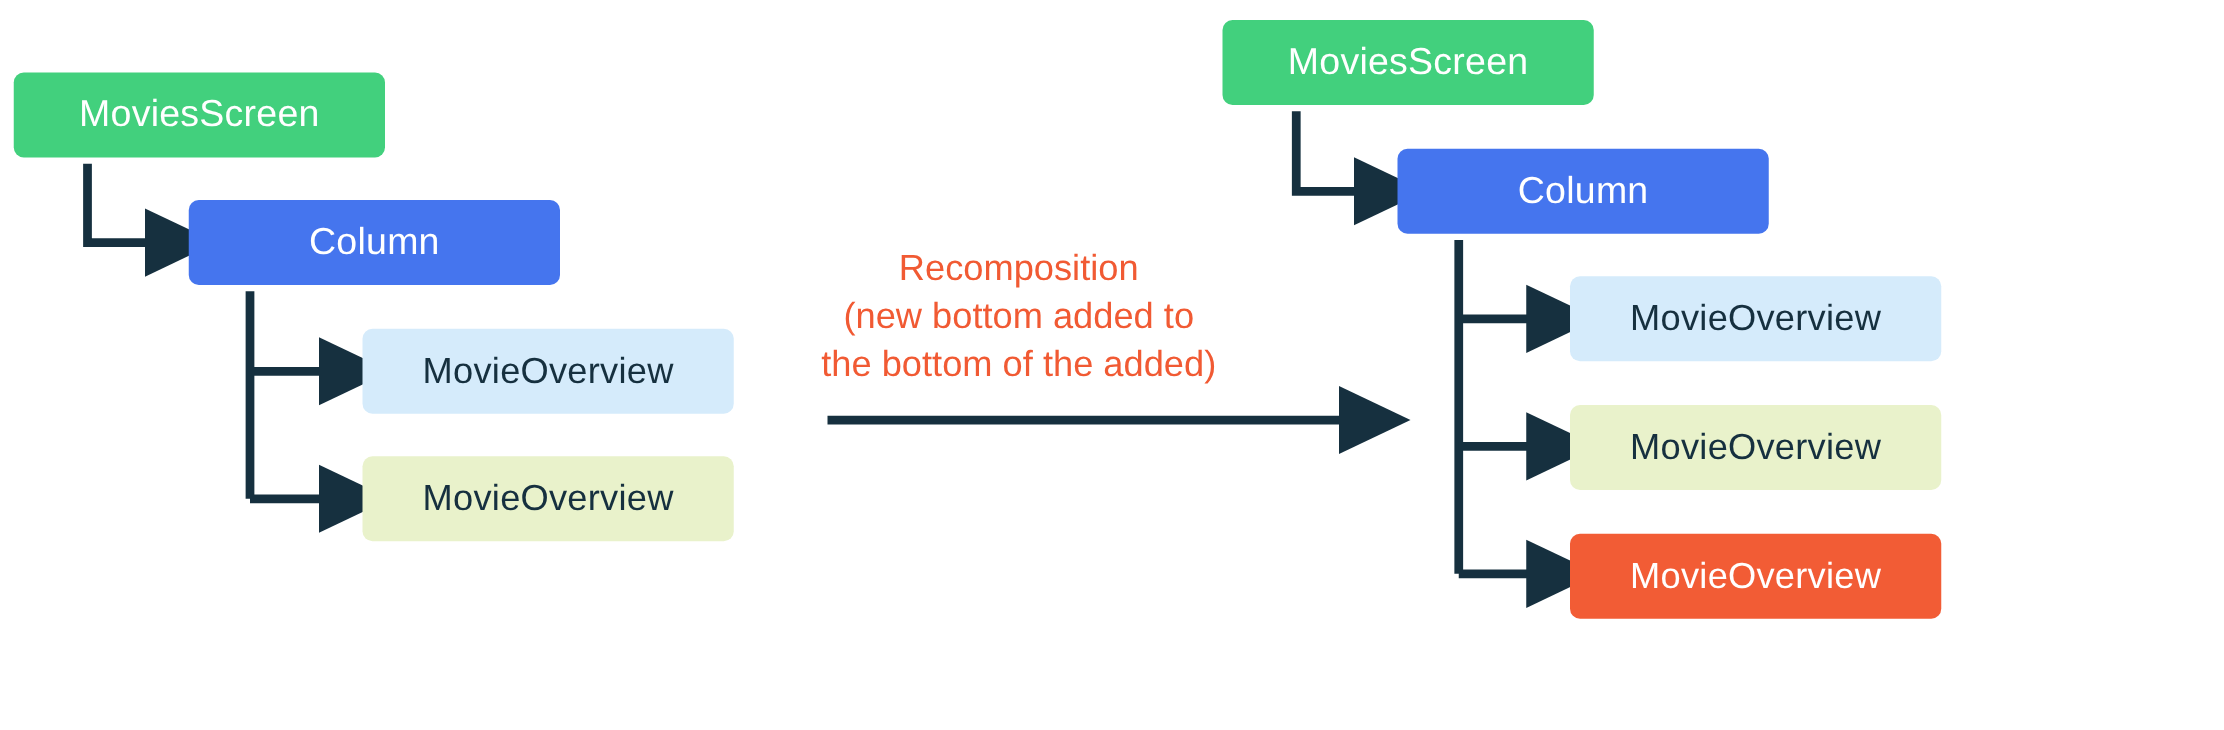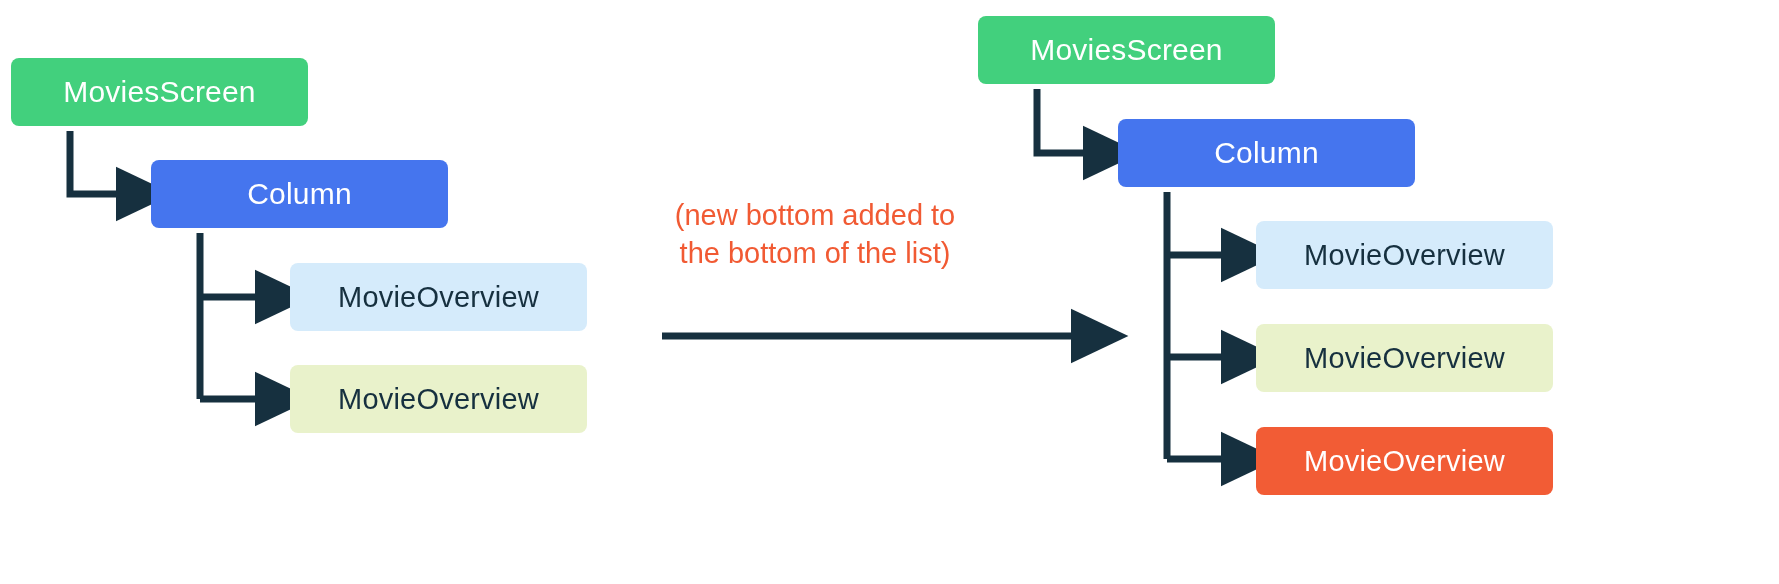--- a/index.html
+++ b/index.html
@@ -139,22 +139,23 @@
 
   <div class="node-box" id="l-overview-1">
     <span class="node-label">MovieOverview</span>
   </div>
 
   <div class="node-box" id="l-overview-2">
     <span class="node-label">MovieOverview</span>
   </div>
 
   <div id="transition-caption">
+    <span class="cap-line">Recomposition</span>
     <span class="cap-line">(new bottom added to</span>
-    <span class="cap-line">the bottom of the list)</span>
+    <span class="cap-line">the bottom of the added)</span>
   </div>
 
   <div class="node-box" id="r-movies-screen">
     <span class="node-label">MoviesScreen</span>
   </div>
 
   <div class="node-box" id="r-column">
     <span class="node-label">Column</span>
   </div>
 

